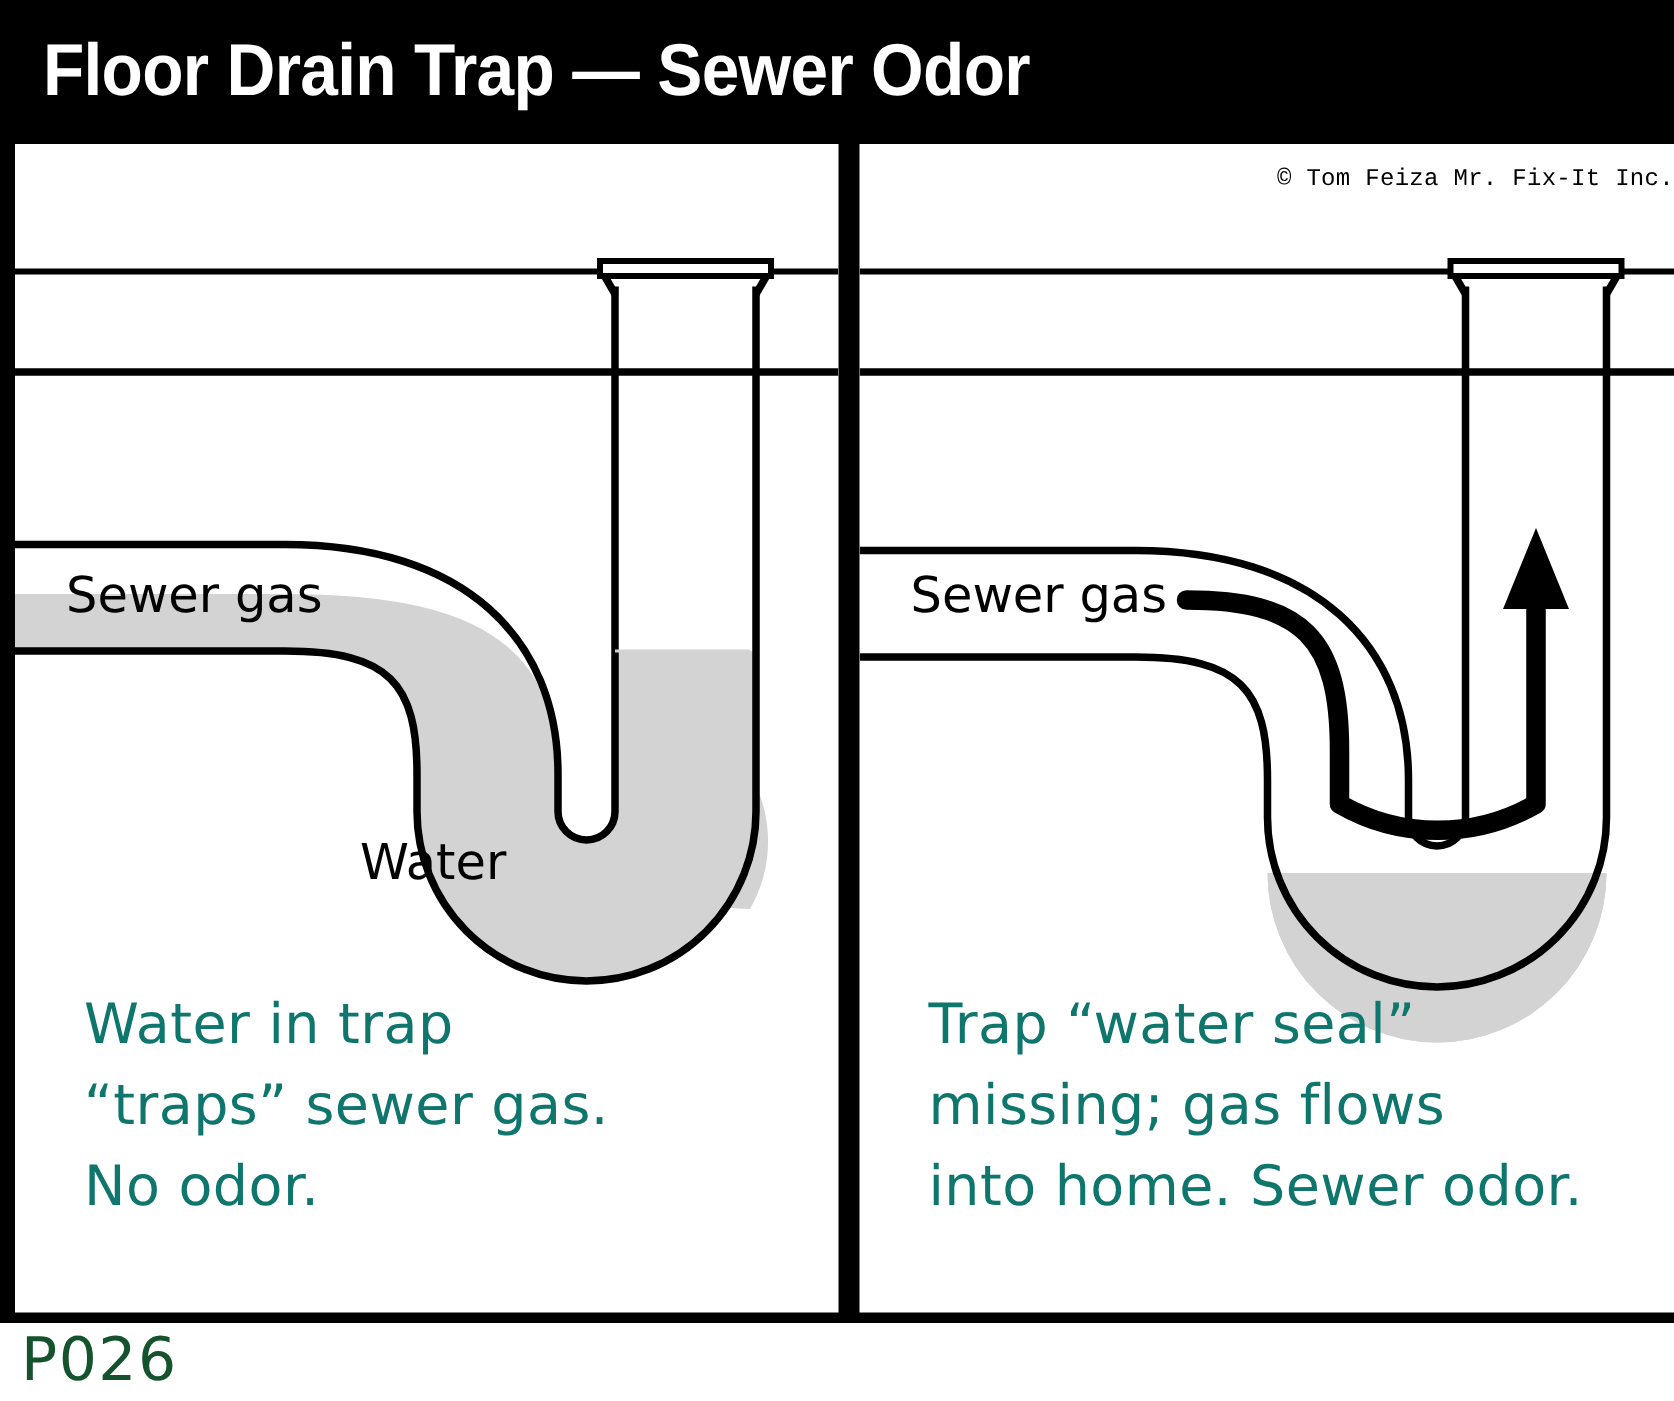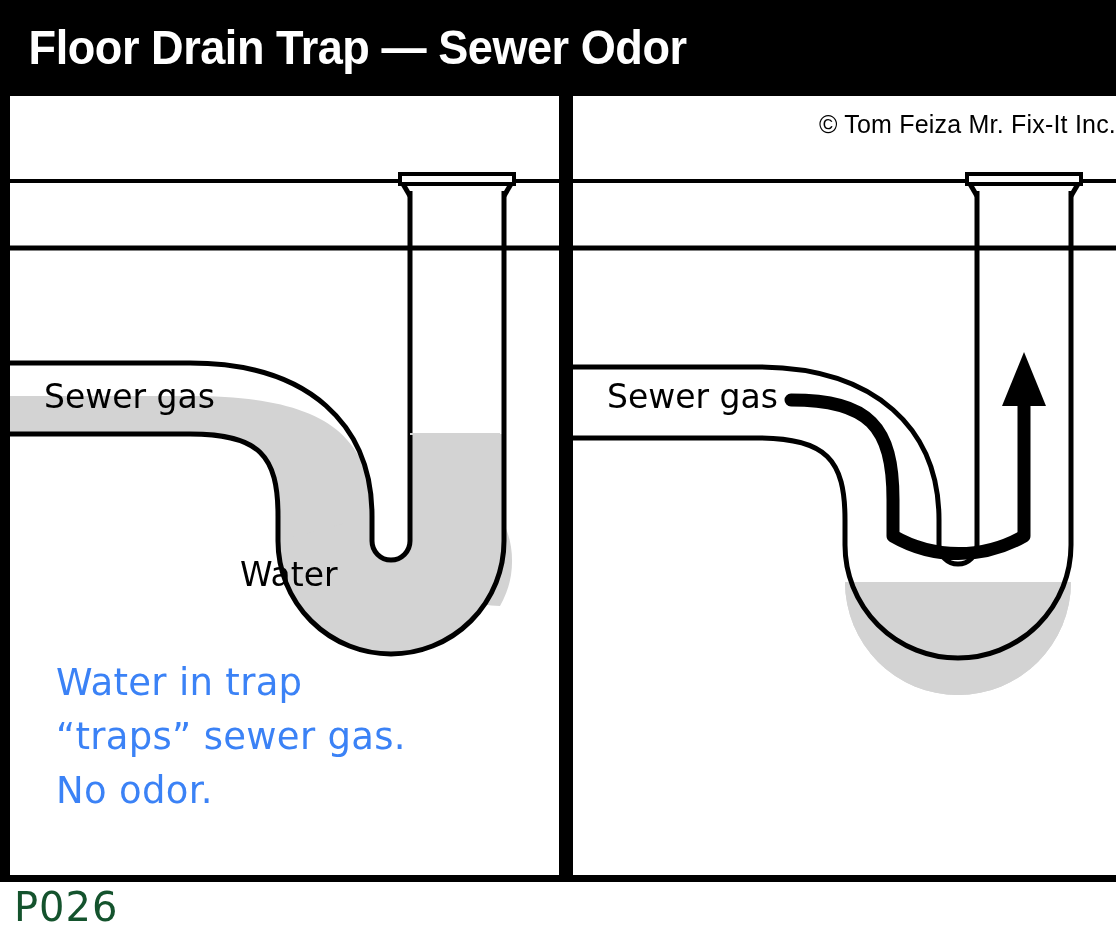--- a/index.html
+++ b/index.html
@@ -61,38 +61,38 @@
   .panel-svg {
     position: absolute;
     left: 0;
     top: 0;
     display: block;
   }
   .copyright {
     position: absolute;
     right: 6px;
     top: 14px;
-    font-family: Liberation Sans, sans-serif;
-    font-size: 25px;
+    font-family: Liberation Mono, monospace;
+    font-size: 16px;
     color: #000000;
     white-space: nowrap;
     letter-spacing: 0.2px;
   }
   .hand {
     font-family: "DejaVu Sans", sans-serif;
     fill: #000000;
   }
   .caption {
     position: absolute;
     left: 46px;
     top: 560px;
     font-family: "DejaVu Sans", sans-serif;
     font-size: 37px;
     line-height: 54px;
-    color: #3b82f6;
+    color: #0f766e;
     white-space: pre-line;
     letter-spacing: 0.3px;
   }
   .code-label {
     position: absolute;
     left: 14px;
     top: 884px;
     font-family: "DejaVu Sans", sans-serif;
     font-size: 40px;
     color: #14532d;
@@ -206,17 +206,20 @@
                C 296 304 320 330 320 404
                L 320 440
                A 131 131 0 0 0 451 440
                L 451 280" fill="none" stroke="#000" stroke-width="13" stroke-linecap="round" stroke-linejoin="round"></path>
 
       <path d="M 451 256 L 473 310 L 429 310 Z" fill="#000"></path>
 
       <text class="hand" x="34" y="312" font-size="33">Sewer gas</text>
     </svg>
 
+    <div class="caption">Trap “water seal”
+missing; gas flows
+into home. Sewer odor.</div>
   </div>
 
   <div class="code-label">P026</div>
 
 </div>
 
 </body></html>

